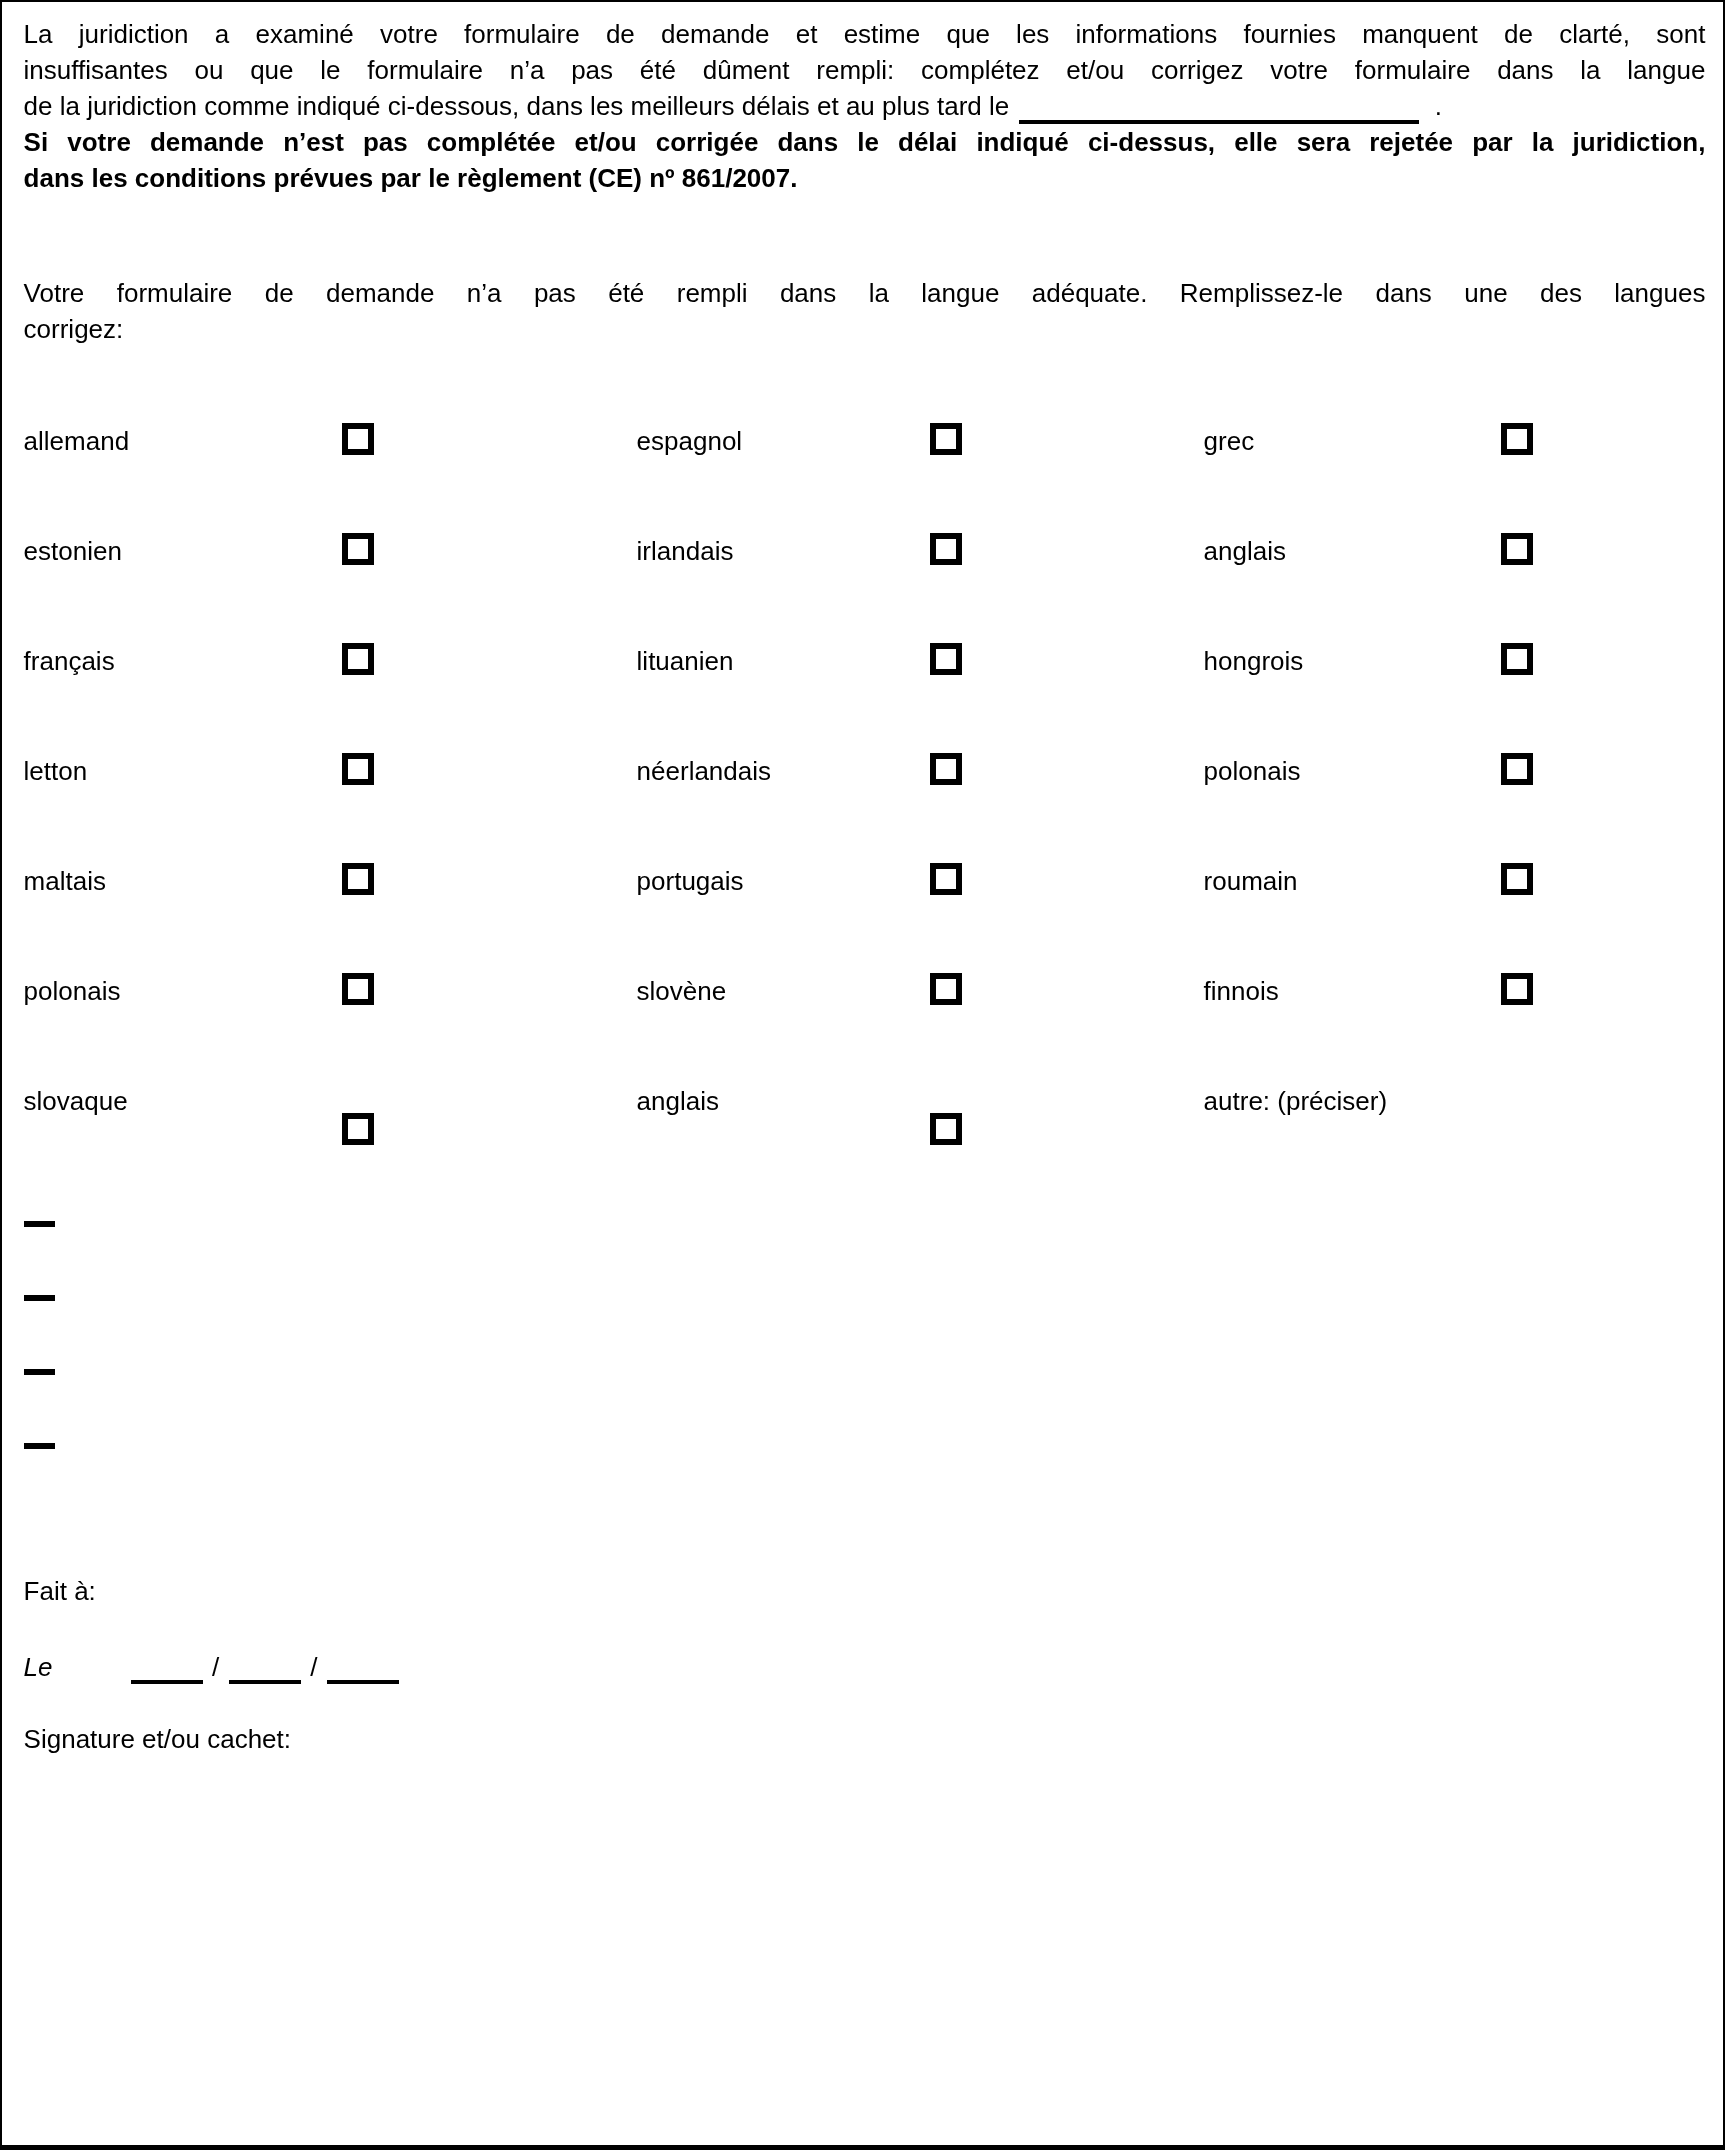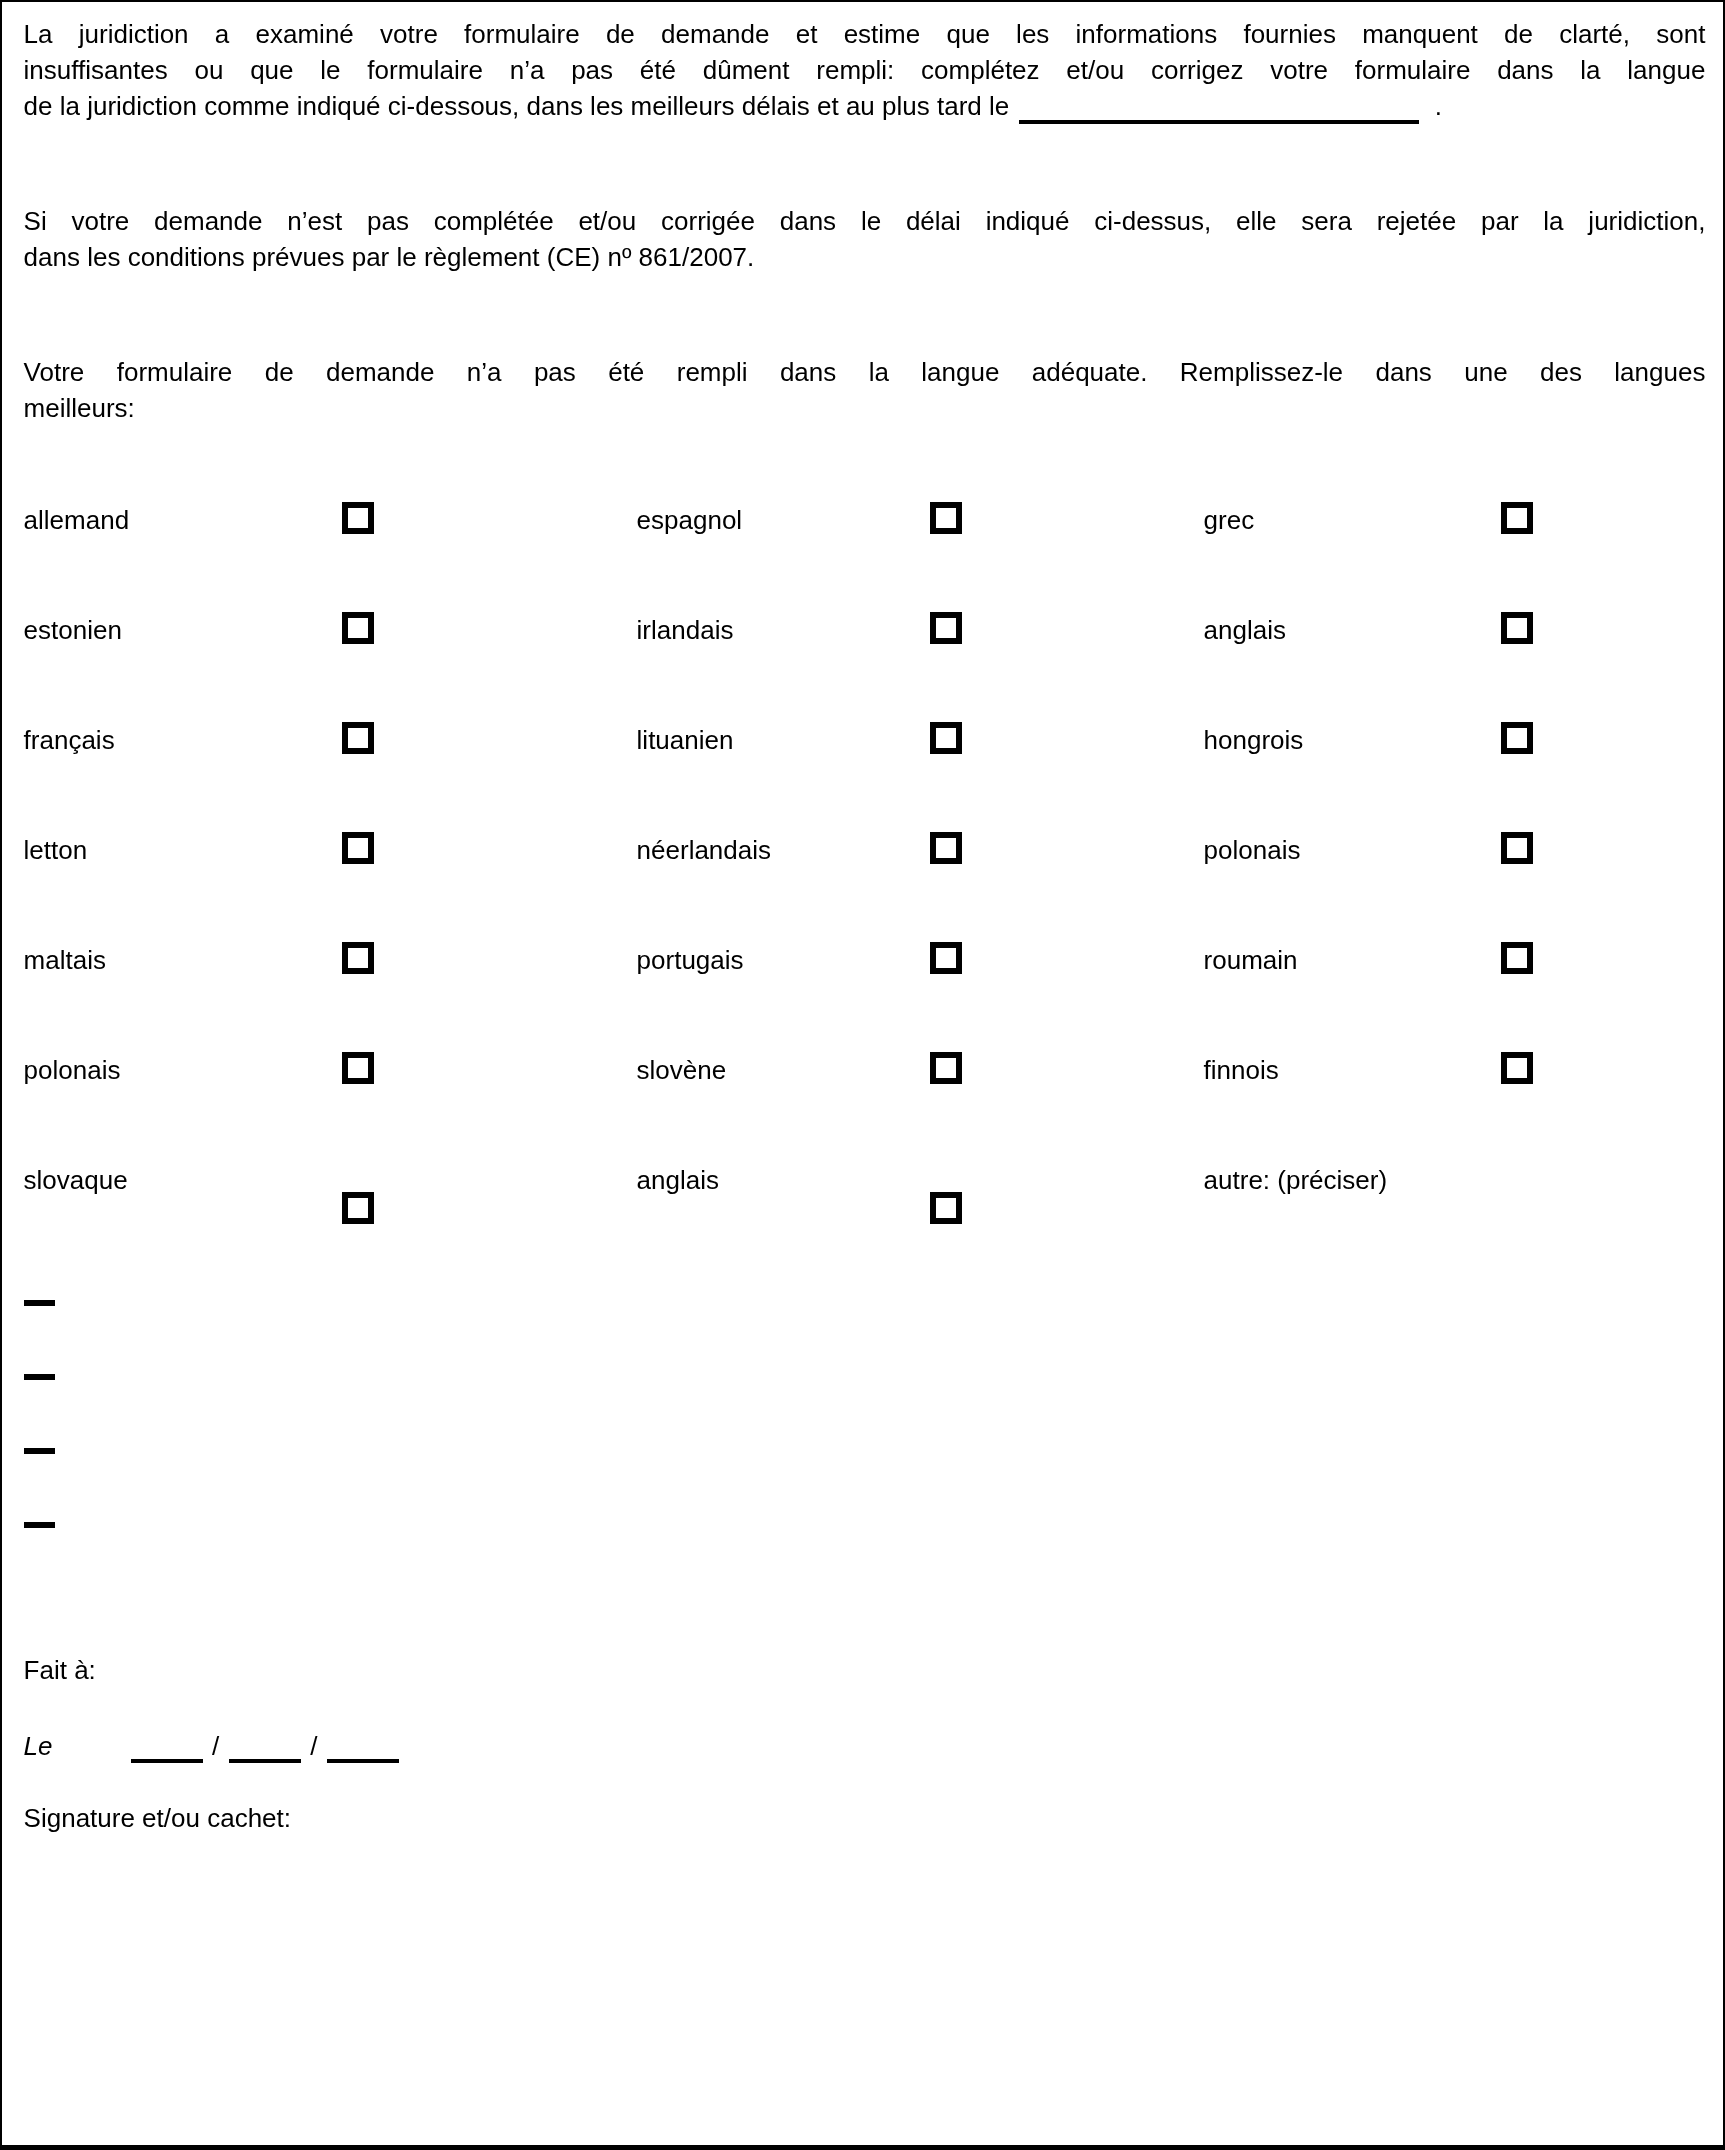--- a/index.html
+++ b/index.html
@@ -11,21 +11,21 @@
     border-bottom-width:6px;
     padding:0 17.6px 0 21.6px;
     font-family:"Liberation Sans",sans-serif;
     font-size:26px;line-height:36px;color:#000;
     overflow:hidden;
   }
   p{margin:0;}
   .para .line{display:block;text-align:justify;text-align-last:justify;white-space:nowrap;}
   .para .line.last{text-align-last:left;white-space:normal;}
   .p1{margin-top:13.5px;}
-  .p2{margin-top:79px;}
+  .p2{font-weight:bold;}
   .p3{margin-top:79px;}
   .blank-line{
     display:inline-block;width:400px;height:23px;
     border-bottom:4.7px solid #000;vertical-align:-9.5px;margin-left:9.5px;
   }
   .period{margin-left:16px;}
   
   #lang-grid{margin-top:76px;}
   .lang-row{position:relative;height:110px;}
   .lang-row:last-child{height:81px;}
@@ -65,21 +65,21 @@
   <p class="para p1">
     <span class="lines-host"><span class="line">La juridiction a examiné votre formulaire de demande et estime que les informations fournies manquent de clarté, sont</span><span class="line">insuffisantes ou que le formulaire n’a pas été dûment rempli: complétez et/ou corrigez votre formulaire dans la langue</span></span>
     <span class="line last"><span>de la juridiction comme indiqué ci-dessous, dans les meilleurs délais et au plus tard le</span><span class="blank-line"></span><span class="period">.</span></span>
   </p>
 
   <p class="para p2">
     <span class="lines-host"><span class="line">Si votre demande n’est pas complétée et/ou corrigée dans le délai indiqué ci-dessus, elle sera rejetée par la juridiction,</span><span class="line last">dans les conditions prévues par le règlement (CE) nº 861/2007.</span></span>
   </p>
 
   <p class="para p3">
-    <span class="lines-host"><span class="line">Votre formulaire de demande n’a pas été rempli dans la langue adéquate. Remplissez-le dans une des langues</span><span class="line last">meilleurs:</span></span>
+    <span class="lines-host"><span class="line">Votre formulaire de demande n’a pas été rempli dans la langue adéquate. Remplissez-le dans une des langues</span><span class="line last">corrigez:</span></span>
   </p>
 
   <div id="lang-grid">
       <div class="lang-row">
         <span class="lang-label pos-c1l">allemand</span>
         <span class="lang-cb pos-c1b"></span>
         <span class="lang-label pos-c2l">espagnol</span>
         <span class="lang-cb pos-c2b"></span>
         <span class="lang-label pos-c3l">grec</span>
         <span class="lang-cb pos-c3b"></span>

